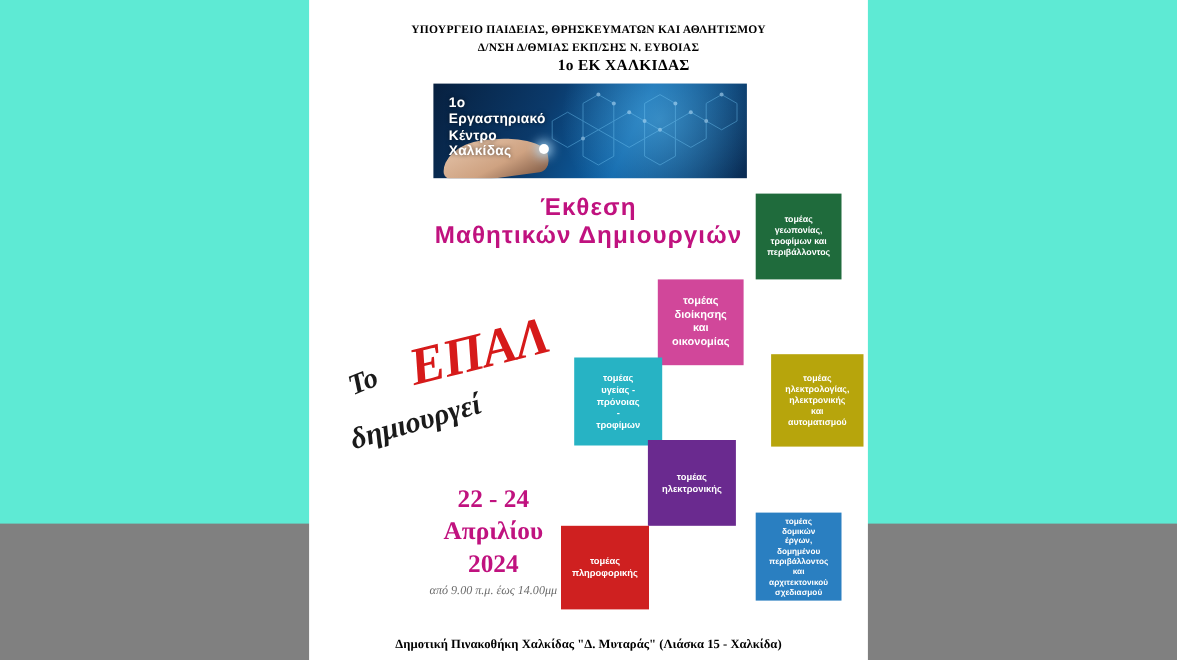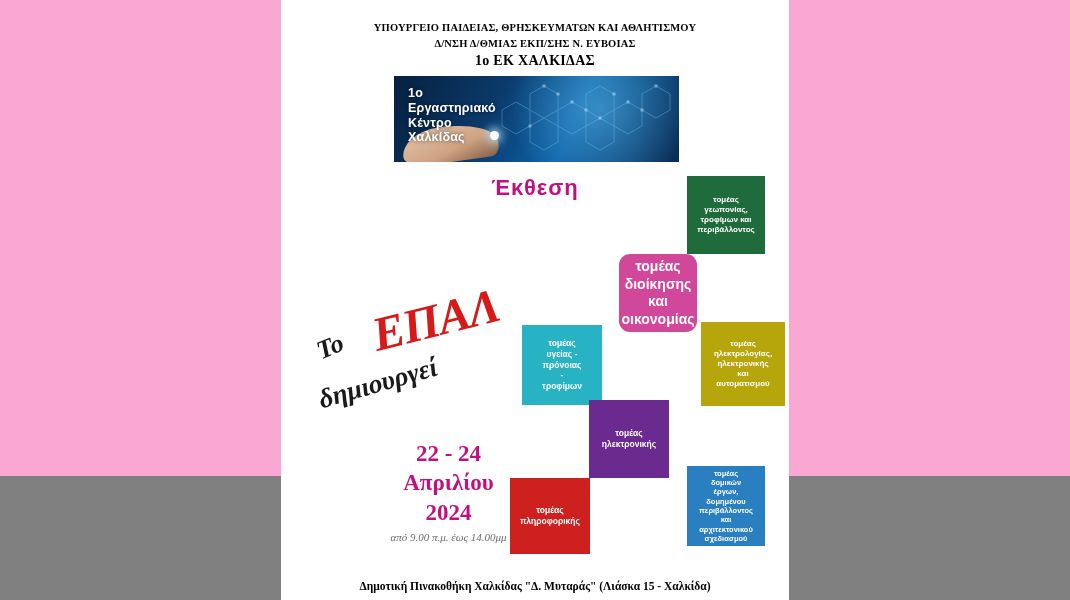--- a/index.html
+++ b/index.html
@@ -9,21 +9,21 @@
     width: 1070px;
     height: 600px;
     overflow: hidden;
     font-family: "Liberation Sans", sans-serif;
   }
 
   #stage {
     position: relative;
     width: 1070px;
     height: 476px;
-    background: #f9a8d4;
+    background: #5eead4;
   }
 
   
   #poster {
     position: absolute;
     left: 281px;
     top: 0px;
     width: 508px;
     height: 600px;
     background: #ffffff;
@@ -33,21 +33,21 @@
   
   .hdr {
     position: absolute;
     width: 100%;
     text-align: center;
     font-family: "Liberation Serif", serif;
     color: #000;
   }
   #hdr1 { top: 22px;  font-size: 10.5px; font-weight: bold; letter-spacing: .2px; }
   #hdr2 { top: 38px;  font-size: 10.5px; font-weight: bold; letter-spacing: .2px; }
-  #hdr3 { top: 53px;  font-size: 14px;   font-weight: bold; letter-spacing: .3px; }
+  #hdr3 { top: 53px;  font-size: 14px;   font-weight: bold; letter-spacing: .3px; padding-left: 32px; }
 
   
   #banner {
     position: absolute;
     left: 113px;
     top: 76px;
     width: 285px;
     height: 86px;
     background:
       radial-gradient(circle at 72% 38%, rgba(90,180,230,.55) 0%, rgba(10,40,90,0) 42%),
@@ -181,21 +181,21 @@
     text-align: center;
     color: #ffffff;
     font-family: "Liberation Sans", sans-serif;
     font-weight: bold;
     line-height: 1.25;
     padding: 19px;
     box-sizing: border-box;
   }
 
   #sector-agro   { left: 406px; top: 176px; width: 78px;  height: 78px;  background: #1f6b3c; font-size: 8px; }
-  #sector-admin  { left: 338px; top: 254px; width: 78px;  height: 78px;  background: #d1479a; font-size: 14px; border-radius: 11px; }
+  #sector-admin  { left: 317px; top: 254px; width: 78px;  height: 78px;  background: #d1479a; font-size: 10px; }
   #sector-elec   { left: 420px; top: 322px; width: 84px;  height: 84px;  background: #b7a50c; font-size: 8px; }
   #sector-health { left: 241px; top: 325px; width: 80px;  height: 80px;  background: #27b3c4; font-size: 8.5px; }
   #sector-mech   { left: 308px; top: 400px; width: 80px;  height: 78px;  background: #6a2a8f; font-size: 8.5px; }
   #sector-constr { left: 406px; top: 466px; width: 78px;  height: 80px;  background: #2a7fc1; font-size: 7.5px; }
   #sector-info   { left: 229px; top: 478px; width: 80px;  height: 76px;  background: #cf2020; font-size: 8.5px; }
 
   
   #footer {
     position: absolute;
     bottom: 8px;
@@ -248,20 +248,21 @@
       <div id="banner-text">
         <div>1ο</div>
         <div>Εργαστηριακό</div>
         <div>Κέντρο</div>
         <div>Χαλκίδας</div>
       </div>
     </div>
 
     <div id="title-block">
       <div id="title-line1">Έκθεση</div>
+      <div id="title-line2">Μαθητικών Δημιουργιών</div>
     </div>
 
     <div id="slogan">
       <div id="slogan-to">Το</div>
       <div id="slogan-epal">ΕΠΑΛ</div>
       <div id="slogan-dimiourgei">δημιουργεί</div>
     </div>
 
     <div id="dates">
       <div id="date-range">22 - 24</div>

